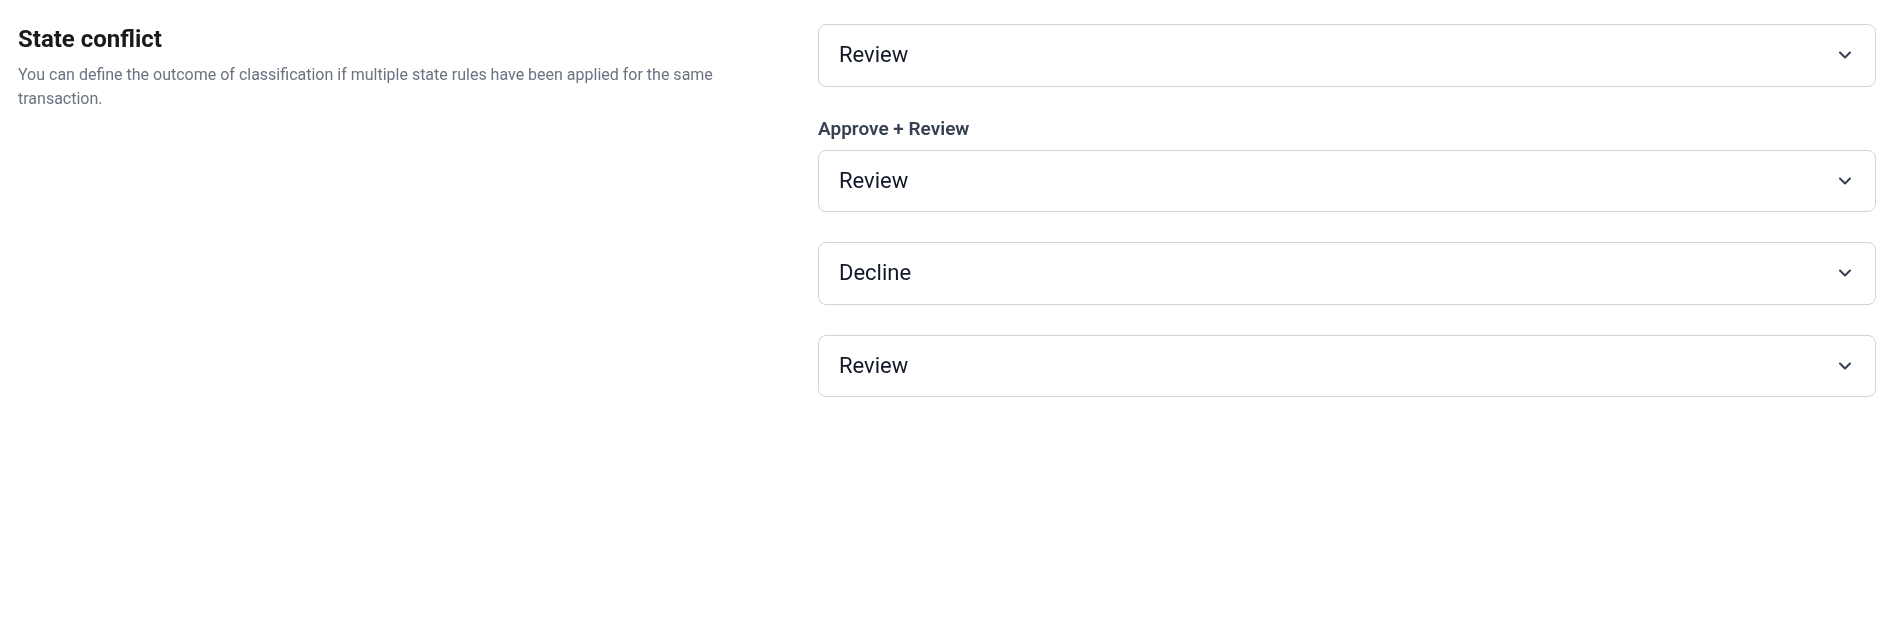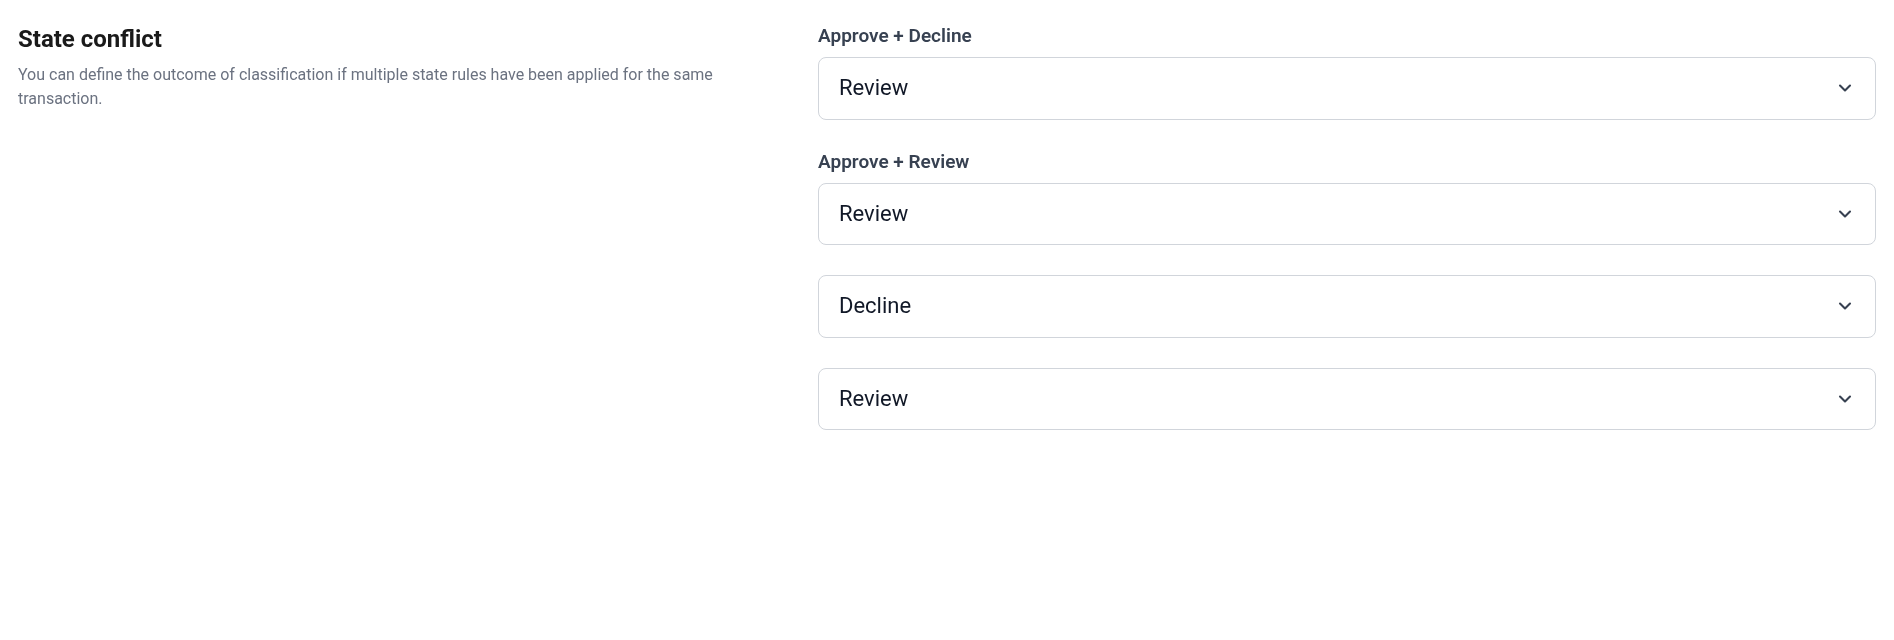--- a/index.html
+++ b/index.html
@@ -76,21 +76,20 @@
 
 <div class="container">
   <div class="left-col">
     <h2 class="section-title">State conflict</h2>
     <p class="section-description">You can define the outcome of classification if multiple state rules have been applied for the same transaction.</p>
   </div>
 
   <div class="right-col">
 
     <div class="field-group">
-      <label class="field-label">Approve + Decline</label>
       <div class="select-wrapper">
         <div class="select-box">
           <span>Review</span>
           <svg class="chevron" viewBox="0 0 24 24" fill="none" stroke="currentColor" stroke-width="2.5" stroke-linecap="round" stroke-linejoin="round">
               <polyline points="6 9 12 15 18 9"></polyline>
             </svg>
         </div>
       </div>
     </div>
 

